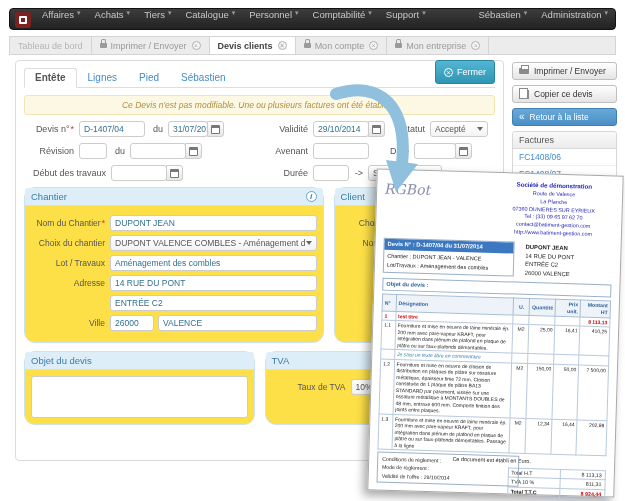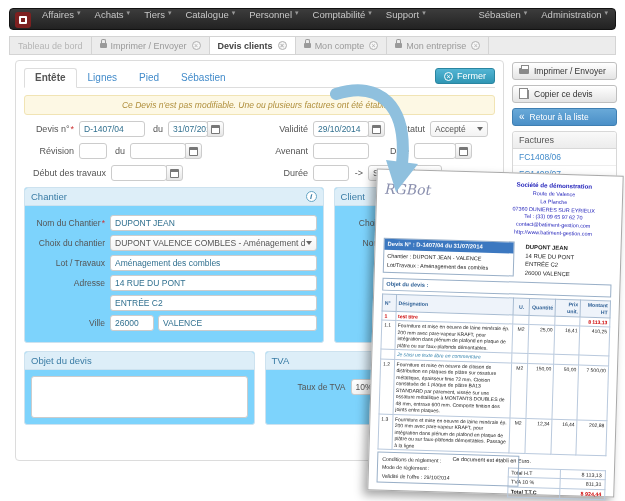--- a/index.html
+++ b/index.html
@@ -31,21 +31,21 @@
                color:#b0b0b0; font-size:7px; line-height:7px; text-align:center; margin-left:5px; background:#f6f6f6; }
 
   
   .main-panel { position:absolute; left:15px; top:60px; width:489px; height:401px; background:#fff;
                 border:1px solid #dcdcdc; border-radius:4px; padding:6px 8px; }
   .main-tabs { display:flex; align-items:flex-end; border-bottom:1px solid #ddd; height:21px; }
   .main-tab { font-size:10px; color:#428bca; padding:3px 10px 4px; border:1px solid transparent;
               border-radius:3px 3px 0 0; margin-bottom:-1px; cursor:pointer; }
   .main-tab.active { color:#555; background:#fff; border-color:#ddd #ddd #fff; font-weight:bold; }
   .close-btn { margin-left:auto; margin-bottom:3px; background:linear-gradient(#53b5d4,#2f96b4); color:#fff;
-               font-size:9px; border:1px solid #2a85a0; border-radius:3px; padding:0 8px; height:16px;
+               font-size:9px; border:1px solid #2a85a0; border-radius:3px; padding:0 8px; height:24px;
                display:flex; align-items:center; gap:4px; cursor:pointer; }
   .btn-x { display:inline-block; width:9px; height:9px; border:1px solid #fff; border-radius:50%;
            font-size:7px; line-height:8px; text-align:center; }
   .warning { margin:7px 0 5px; background:#fdf8e4; border:1px solid #f1e4b4; color:#b08f3c; font-size:8.5px;
              font-style:italic; text-align:center; padding:4px 2px; border-radius:3px; }
 
   .form-row { display:flex; align-items:center; margin:6px 0; font-size:9px; color:#555; }
   .half-l { display:flex; align-items:center; width:236px; flex:none; }
   .half-r { display:flex; align-items:center; flex:1; }
   .lbl { text-align:right; margin-right:5px; flex:none; color:#555; }
@@ -54,21 +54,21 @@
          color:#31708f; background:#fff; display:flex; align-items:center; overflow:hidden; white-space:nowrap; }
   .sel { border:1px solid #ccc; border-radius:3px; height:16px; padding:1px 4px; font-size:8.5px;
          color:#555; background:linear-gradient(#fff,#f3f3f3); display:flex; align-items:center; overflow:hidden; white-space:nowrap; }
   .sel-caret { width:0; height:0; border-left:3px solid transparent; border-right:3px solid transparent;
                border-top:4px solid #666; margin-left:auto; flex:none; }
   .addon { width:17px; height:16px; margin-left:-1px; border:1px solid #ccc; border-radius:0 3px 3px 0;
            background:linear-gradient(#fff,#e6e6e6); display:flex; align-items:center; justify-content:center; cursor:pointer; }
   .cal-icon { display:inline-block; width:9px; height:9px; border:1px solid #777; border-top-width:3px; border-radius:1px; background:#fff; }
 
   .panels { display:flex; gap:10px; margin-top:6px; }
-  .panel { flex:1; border:1px solid #cde2ef; border-radius:3px; background:#7dd3fc; }
+  .panel { flex:1; border:1px solid #cde2ef; border-radius:11px; background:#fde047; }
   .panel-header { background:#ddeef8; color:#3a7ca5; font-size:9.5px; padding:3px 6px; display:flex;
                   justify-content:space-between; align-items:center; border-bottom:1px solid #cde2ef;
                   border-radius:3px 3px 0 0; }
   .info-icon { width:11px; height:11px; border-radius:50%; border:1px solid #66a6c6; background:#fff;
                color:#3a7ca5; font-size:8px; line-height:9px; text-align:center; font-weight:bold; font-style:italic; }
   .panel-body { padding:5px 6px 7px; }
   .f-row { display:flex; align-items:center; margin:4px 0; font-size:8.5px; color:#555; }
   .f-lbl { width:74px; text-align:right; margin-right:5px; flex:none; }
   .grow { flex:1; }
 

